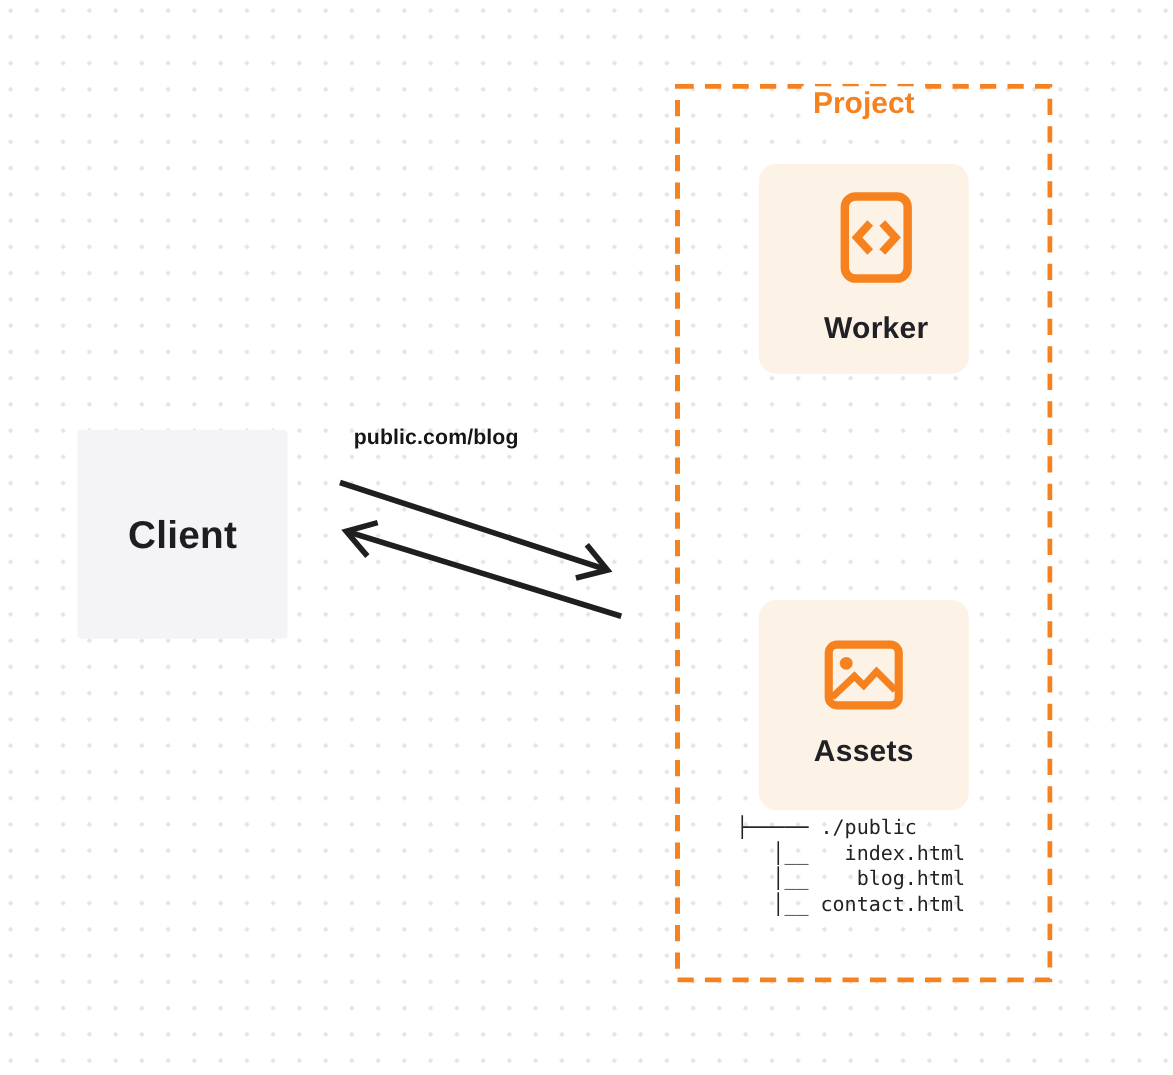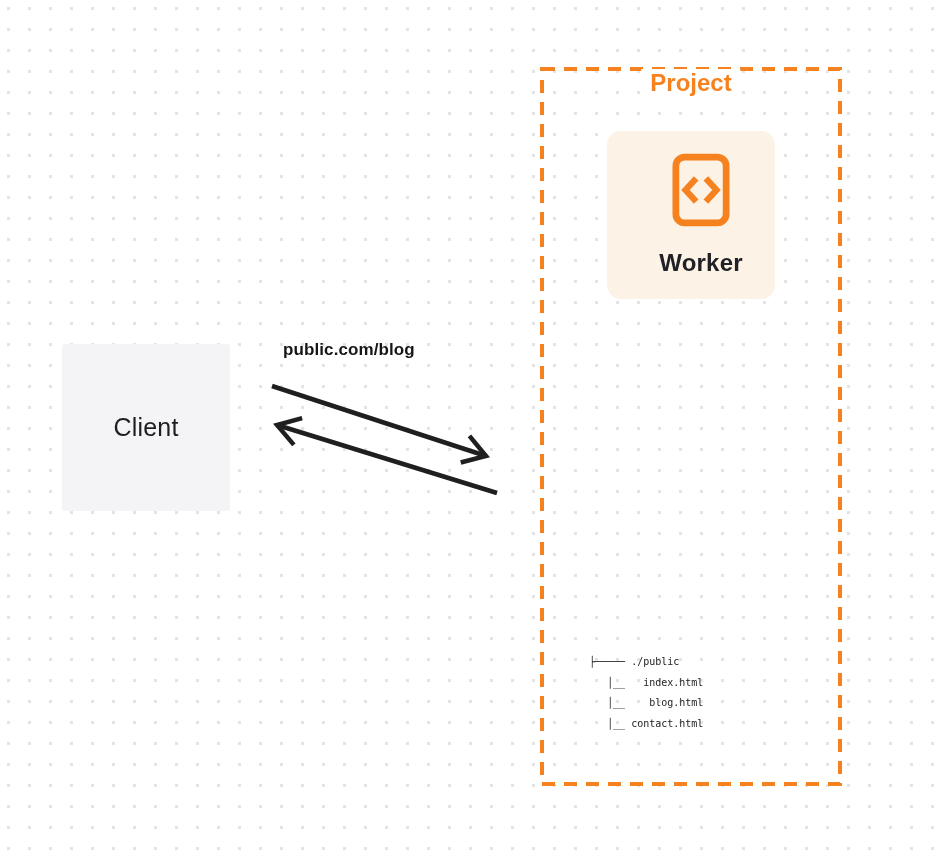--- a/index.html
+++ b/index.html
@@ -29,22 +29,22 @@
     position: absolute;
     left: 62px; top: 344px;
     width: 168px; height: 167px;
     background: #f4f4f6;
     border-radius: 3px;
     display: flex;
     align-items: center;
     justify-content: center;
   }
   .client-label {
-    font-size: 25px;
-    font-weight: 400;
+    font-size: 31px;
+    font-weight: 700;
     color: #1d1e20;
     letter-spacing: 0.2px;
   }
 
   .request-label {
     position: absolute;
     left: 283px; top: 340px;
     font-size: 17px;
     font-weight: 700;
     color: #161616;
@@ -91,21 +91,21 @@
     letter-spacing: 0.2px;
   }
   .card-icon { display: block; }
 
   
   .file-tree {
     position: absolute;
     left: 49px; top: 585px;
     margin: 0;
     font-family: "DejaVu Sans Mono", monospace;
-    font-size: 10px;
+    font-size: 16px;
     line-height: 20.5px;
     color: #222222;
     white-space: pre;
   }
 </style>
 </head>
 <body>
 
 <div class="canvas">
 
@@ -134,20 +134,28 @@
 
     <div class="card worker-card">
       <svg class="card-icon" width="58" height="74" viewBox="0 0 60 76">
         <rect x="4" y="4" width="52" height="68" rx="9" fill="none" stroke="#f6821f" stroke-width="7"></rect>
         <path d="M25 26 L14 38 L25 50" fill="none" stroke="#f6821f" stroke-width="6.5" stroke-linejoin="miter"></path>
         <path d="M35 26 L46 38 L35 50" fill="none" stroke="#f6821f" stroke-width="6.5" stroke-linejoin="miter"></path>
       </svg>
       <div class="card-label">Worker</div>
     </div>
 
+    <div class="card assets-card">
+      <svg class="card-icon" width="64" height="56" viewBox="0 0 68 60">
+        <rect x="4" y="4" width="60" height="52" rx="7" fill="none" stroke="#f6821f" stroke-width="7"></rect>
+        <circle cx="19" cy="20" r="5.5" fill="#f6821f"></circle>
+        <path d="M7 49 L26 31 L34 39 L45 27 L61 43" fill="none" stroke="#f6821f" stroke-width="6" stroke-linejoin="miter"></path>
+      </svg>
+      <div class="card-label">Assets</div>
+    </div>
 
     <pre class="file-tree">├───── ./public
    │__   index.html
    │__    blog.html
    │__ contact.html</pre>
   </div>
 
 </div>
 
 </body></html>

